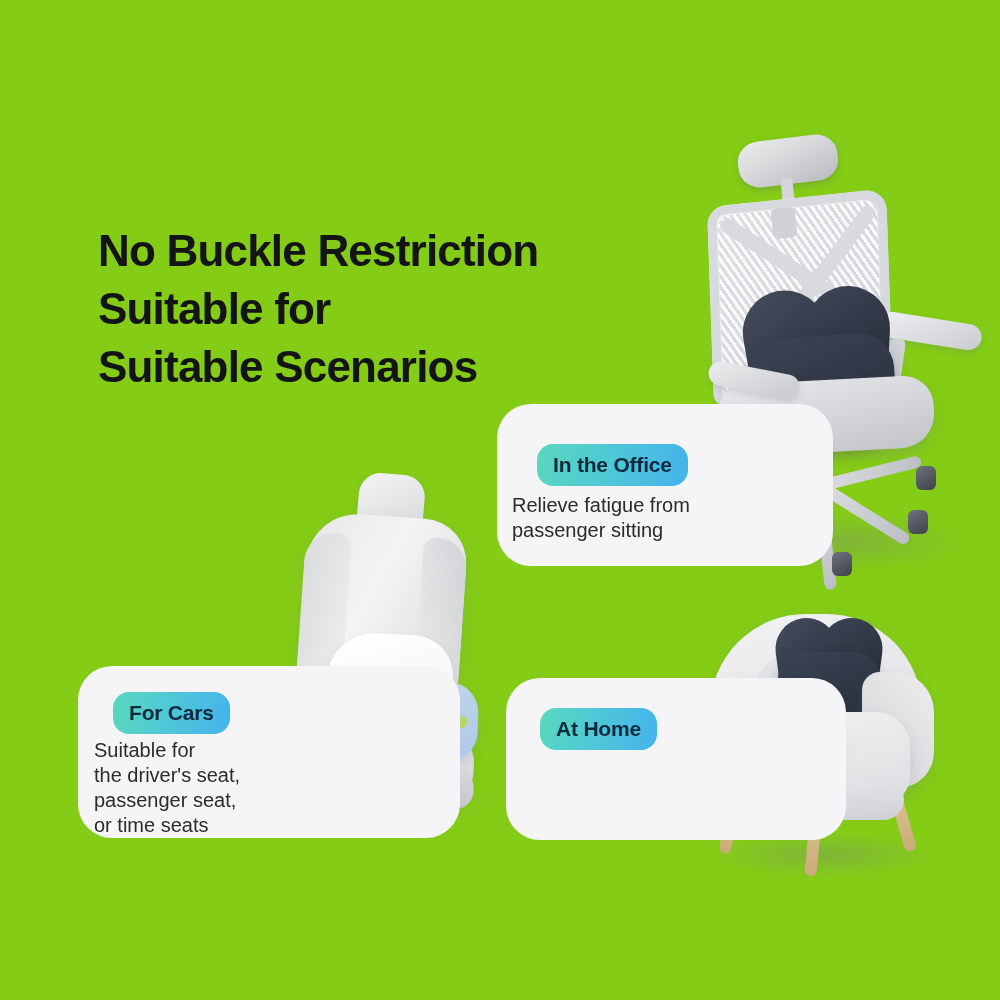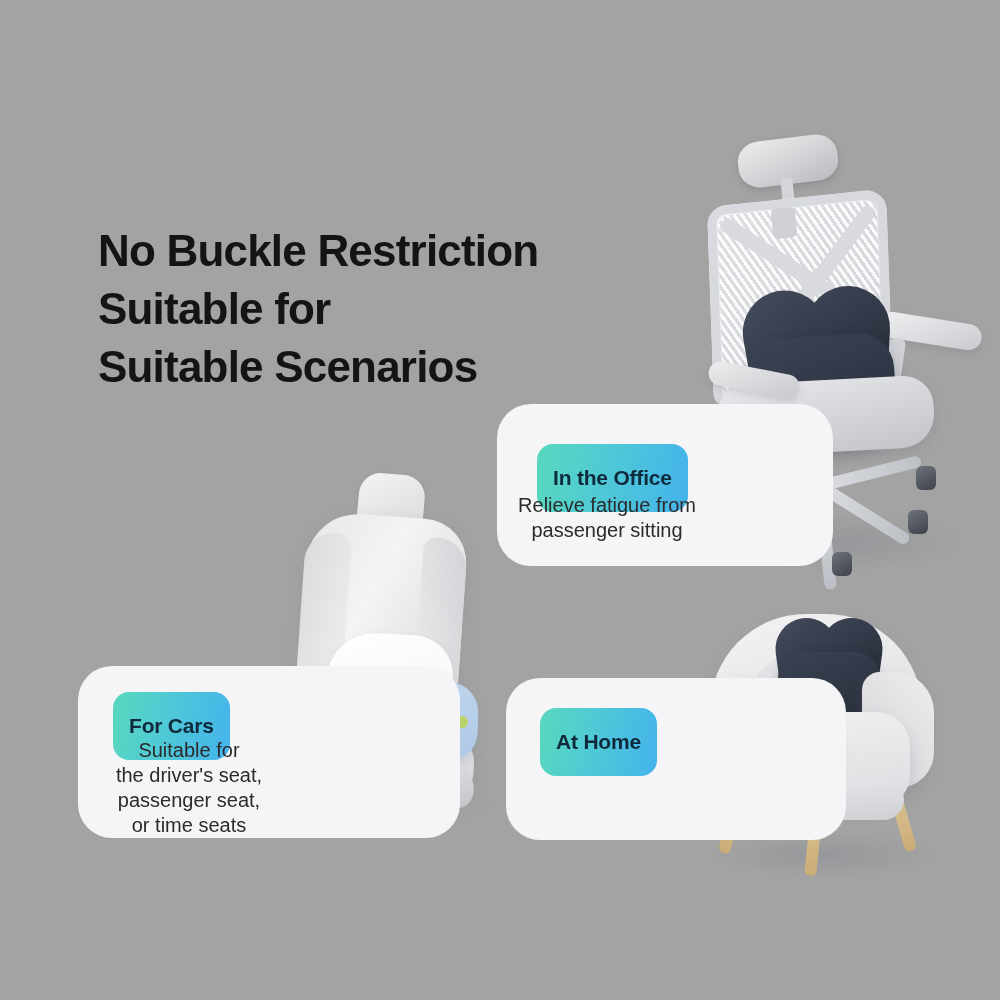--- a/index.html
+++ b/index.html
@@ -4,21 +4,21 @@
 <style>
   html, body {
     margin: 0;
     padding: 0;
     background: #ffffff;
   }
   #page {
     position: relative;
     width: 1000px;
     height: 1000px;
-    background: #a3a3a3;
+    background: #84cc16;
     overflow: hidden;
     font-family: "Liberation Sans", sans-serif;
     -webkit-font-smoothing: antialiased;
   }
 
   
   .headline {
     position: absolute;
     left: 98px;
     top: 222px;
@@ -42,36 +42,35 @@
   .card-office { left: 497px; top: 404px; width: 336px; height: 162px; }
   .card-cars   { left: 78px;  top: 666px; width: 382px; height: 172px; }
   .card-home   { left: 506px; top: 678px; width: 340px; height: 162px; }
 
   .badge {
     position: absolute;
     display: inline-flex;
     align-items: center;
     justify-content: center;
     border-radius: 16px;
-    padding: 17px 16px;
+    padding: 4px 16px;
     height: 34px;
     font-size: 21px;
     font-weight: 700;
     letter-spacing: -0.2px;
     color: #0e2a3c;
     background: linear-gradient(100deg, #59d8bd 0%, #4fc9d6 45%, #44b3ec 100%);
     white-space: nowrap;
   }
   .badge-office { left: 537px; top: 444px; }
   .badge-cars   { left: 113px; top: 692px; }
   .badge-home   { left: 540px; top: 708px; text-align: center; }
 
   .card-text {
     position: absolute;
-    text-align: center;
     font-size: 20px;
     font-weight: 400;
     line-height: 25px;
     color: #2b2b2b;
     white-space: nowrap;
   }
   .text-office { left: 512px; top: 493px; width: 190px; }
   .text-cars   { left: 94px;  top: 738px; width: 190px; }
   .text-home   { left: 530px; top: 757px; width: 160px; }
 

